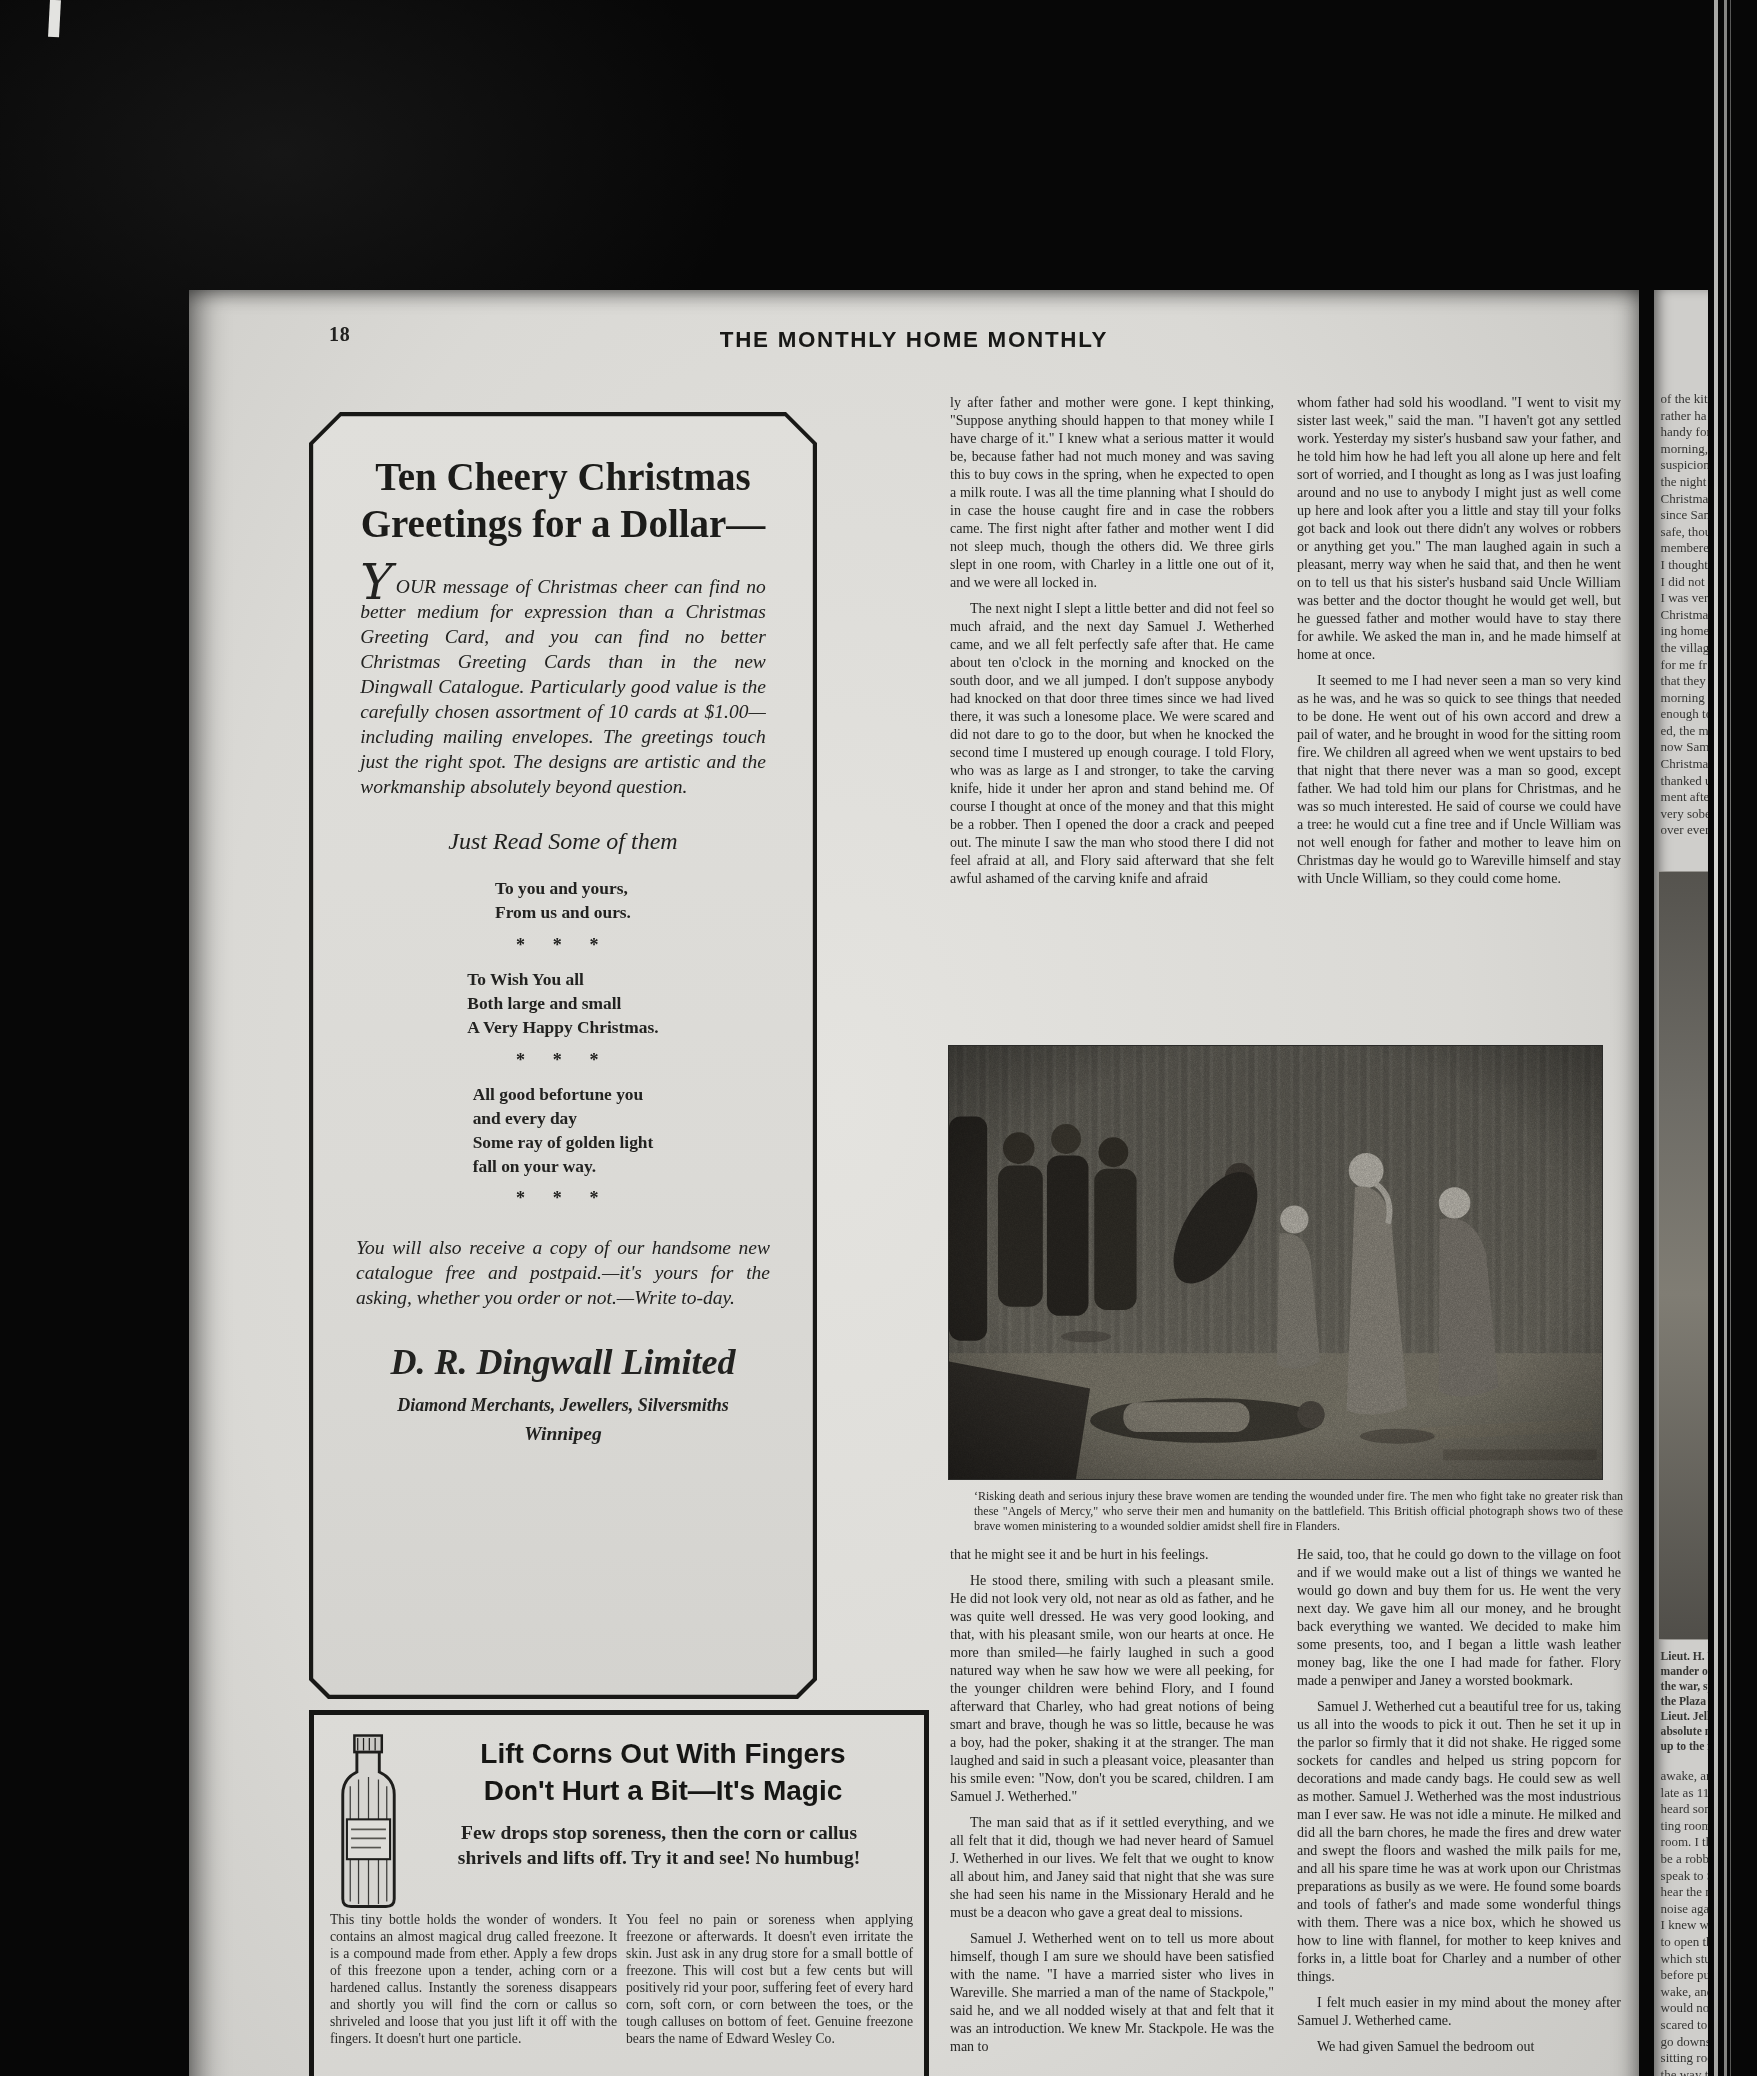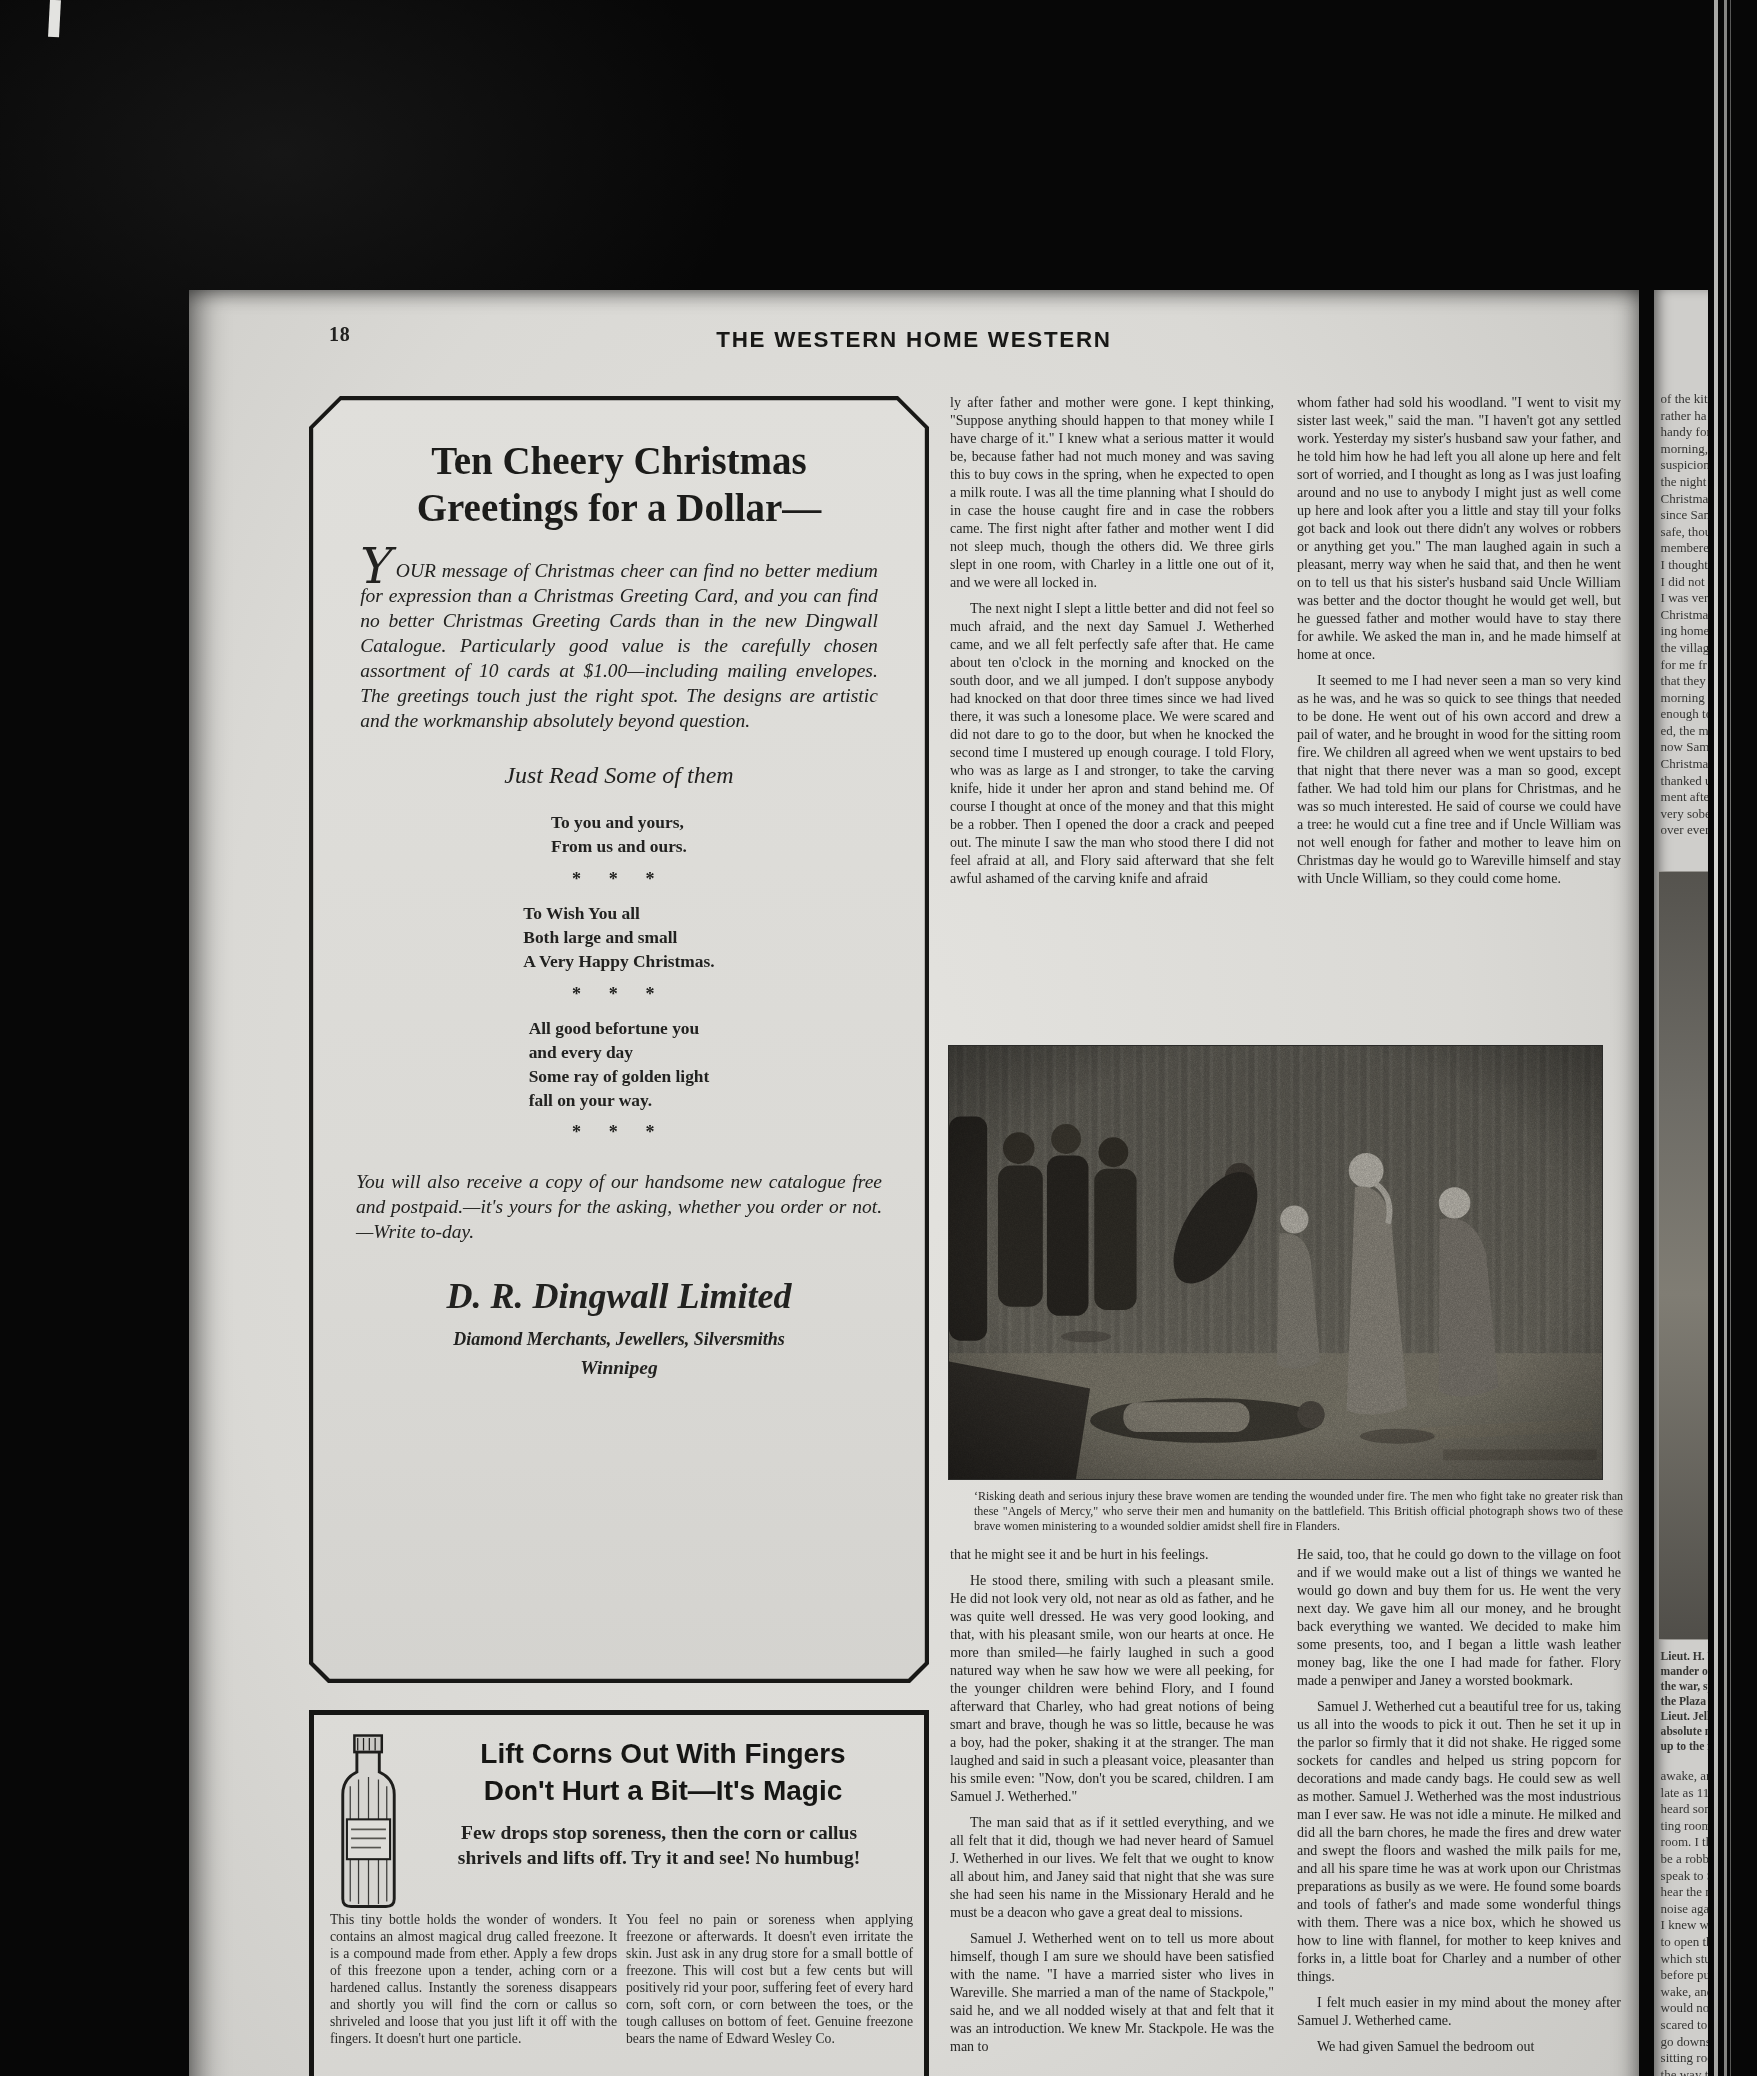--- a/index.html
+++ b/index.html
@@ -23,21 +23,21 @@
     box-shadow: inset 19px 0 29px -9px rgba(0,0,0,.5), inset -11.6px 0 21px -6.6px rgba(0,0,0,.4), inset 0 10.8px 18.7px -8.3px rgba(0,0,0,.35);
   }
   #page-number { left:140px; top:33px; font-size:20px; font-weight:bold; letter-spacing:0.8px; }
   #masthead {
     left:0; top:37px; width:100%; text-align:center;
     font-family:"Liberation Sans", sans-serif; font-weight:bold;
     font-size:22.4px; letter-spacing:1.7px; color:#181816;
   }
 
   
-  #dingwall-ad { left:120px; top:106px; width:620px; height:1287px;
+  #dingwall-ad { left:120px; top:122px; width:508px; height:1287px;
     background:#181816;
     clip-path: polygon(31px 0, calc(100% - 31px) 0, 100% 31px, 100% calc(100% - 19px), calc(100% - 19px) 100%, 19px 100%, 0 calc(100% - 19px), 0 31px);
   }
   #dingwall-inner { position:absolute; left:4.2px; top:4.2px; right:4.2px; bottom:4.2px;
     background:linear-gradient(180deg,#e0dfdb 0%, #dbdad6 60%, #d4d3cf 100%);
     clip-path: polygon(28px 0, calc(100% - 28px) 0, 100% 28px, 100% calc(100% - 16.6px), calc(100% - 16.6px) 100%, 16.6px 100%, 0 calc(100% - 16.6px), 0 28px);
     padding:37px 32px 16.6px 32px; overflow:hidden;
   }
   .ding-title { text-align:center; font-weight:bold; font-size:39px; line-height:47px; color:#1c1c1a; }
   #ding-intro { margin:26.6px 15px 0; font-style:italic; font-size:19.5px; line-height:25px; text-align:justify; color:#26262
@@ -89,21 +89,21 @@
 
 <div class="abs sliver" style="left:49px; top:0; width:10.8px; height:37px; transform:rotate(3deg);"></div>
 
 <div class="abs edge-line" style="left:1714px; top:0; width:4.2px; height:2568px; opacity:.9;"></div>
 <div class="abs edge-line" style="left:1724px; top:0; width:2.5px; height:2568px; opacity:.7;"></div>
 <div class="abs edge-line" style="left:1730px; top:0; width:1.2px; height:2568px; opacity:.45;"></div>
 
 <div class="abs" id="magazine-page">
 
   <div class="abs" id="page-number">18</div>
-  <div class="abs" id="masthead">THE WESTERN HOME WESTERN</div>
+  <div class="abs" id="masthead">THE MONTHLY HOME MONTHLY</div>
 
   <div class="abs" id="dingwall-ad">
     <div id="dingwall-inner">
       <div class="ding-title">Ten Cheery Christmas</div>
       <div class="ding-title">Greetings for a Dollar—</div>
       <div id="ding-intro"><span class="drop-cap">Y</span><span>OUR message of Christmas cheer can find no better medium for expression than a Christmas Greeting Card, and you can find no better Christmas Greeting Cards than in the new Dingwall Catalogue. Particularly good value is the carefully chosen assortment of 10 cards at $1.00—including mailing envelopes. The greetings touch just the right spot. The designs are artistic and the workmanship absolutely beyond question.</span></div>
       <div id="ding-subhead">Just Read Some of them</div>
       <div id="greetings">
         <div><span class="greeting">To you and yours,
 From us and ours.</span></div>

